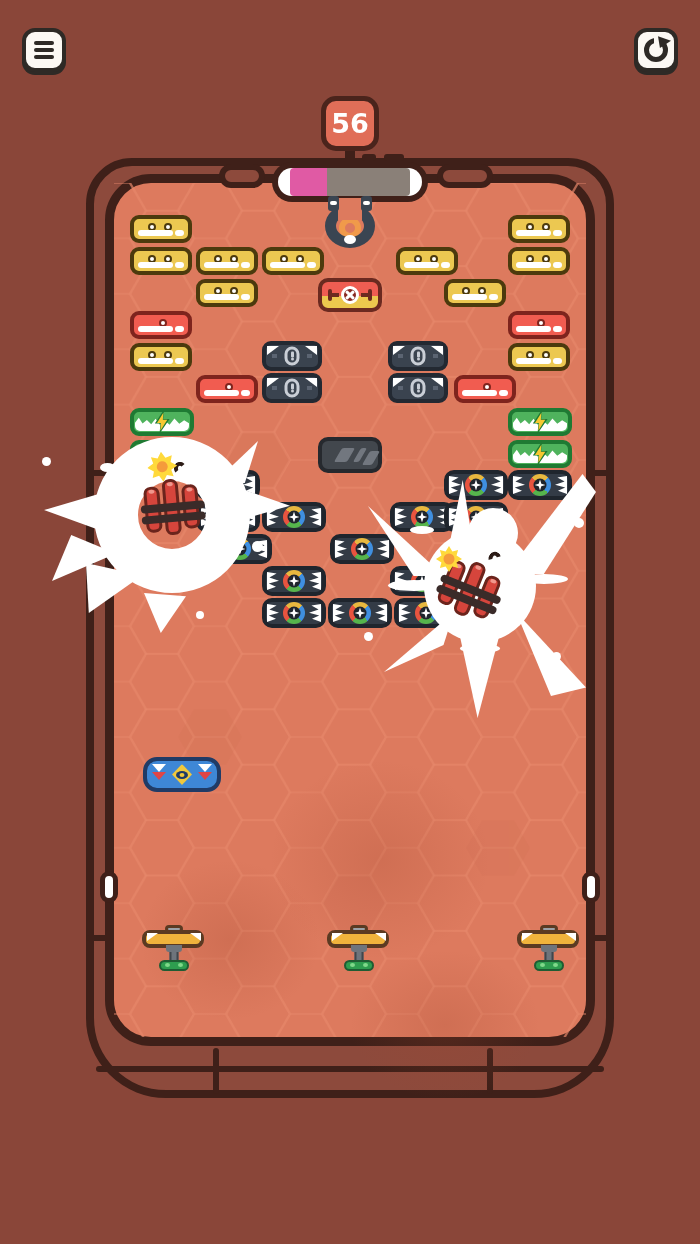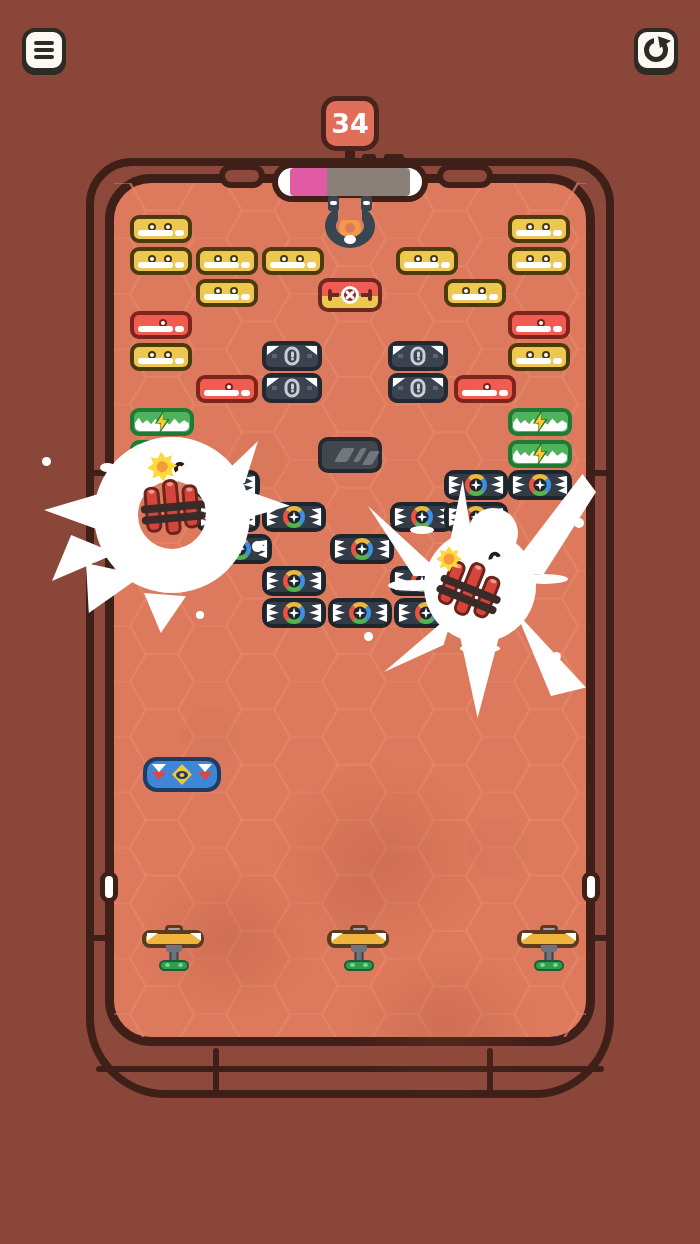--- a/index.html
+++ b/index.html
@@ -152,21 +152,21 @@
   <div class="pillseg" style="left:219px;top:164px;width:46px;height:24px"></div>
   <div class="pillseg" style="left:437px;top:164px;width:56px;height:24px"></div>
   <div class="badge-stem"></div>
   <div class="dash" style="left:362px;top:154px;width:14px"></div>
   <div class="dash" style="left:384px;top:154px;width:20px"></div>
   <div class="housing"></div>
   <div class="pg-track"></div>
   <div class="pg-fill" id="pgFill" style="left: 290px; width: 37px;"></div>
   <div class="pg-rest" id="pgRest" style="left: 327px; width: 83px;"></div>
   <div class="badge">
-    <span>34</span>
+    <span>56</span>
   </div>
 
   <div class="icon-btn" style="left:22px;top:28px">
     <span class="menu-bar"></span>
     <span class="menu-bar"></span>
     <span class="menu-bar"></span>
   </div>
   <div class="icon-btn" style="left:634px;top:28px">
     <span class="restart-ring">
         <i class="rnotch"></i>

